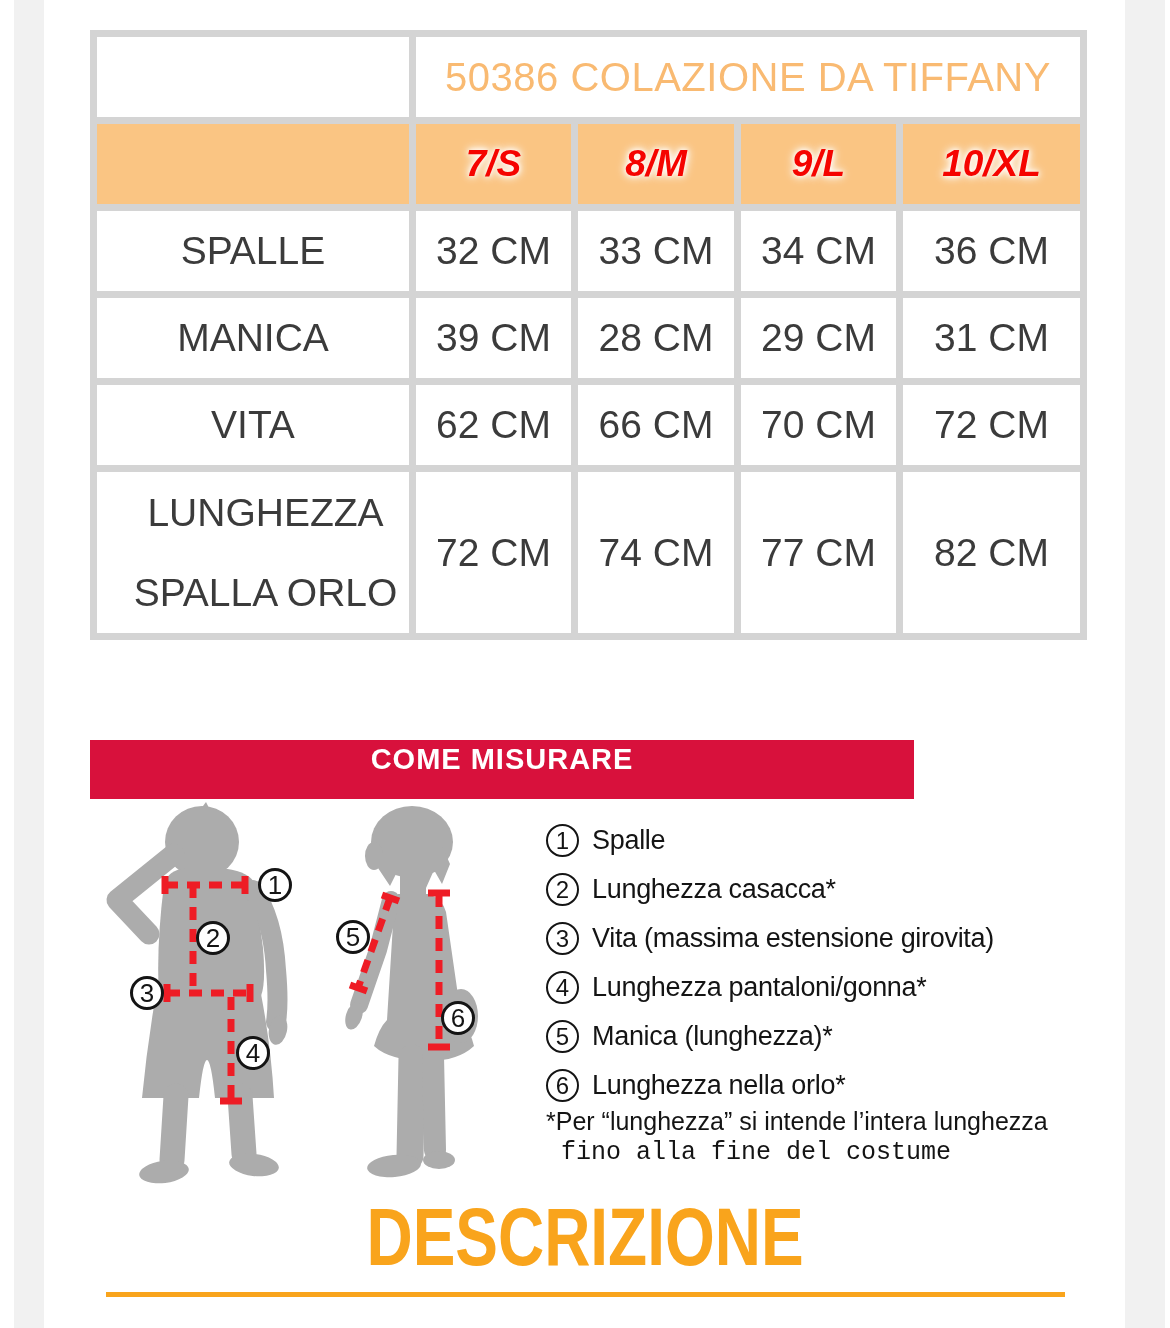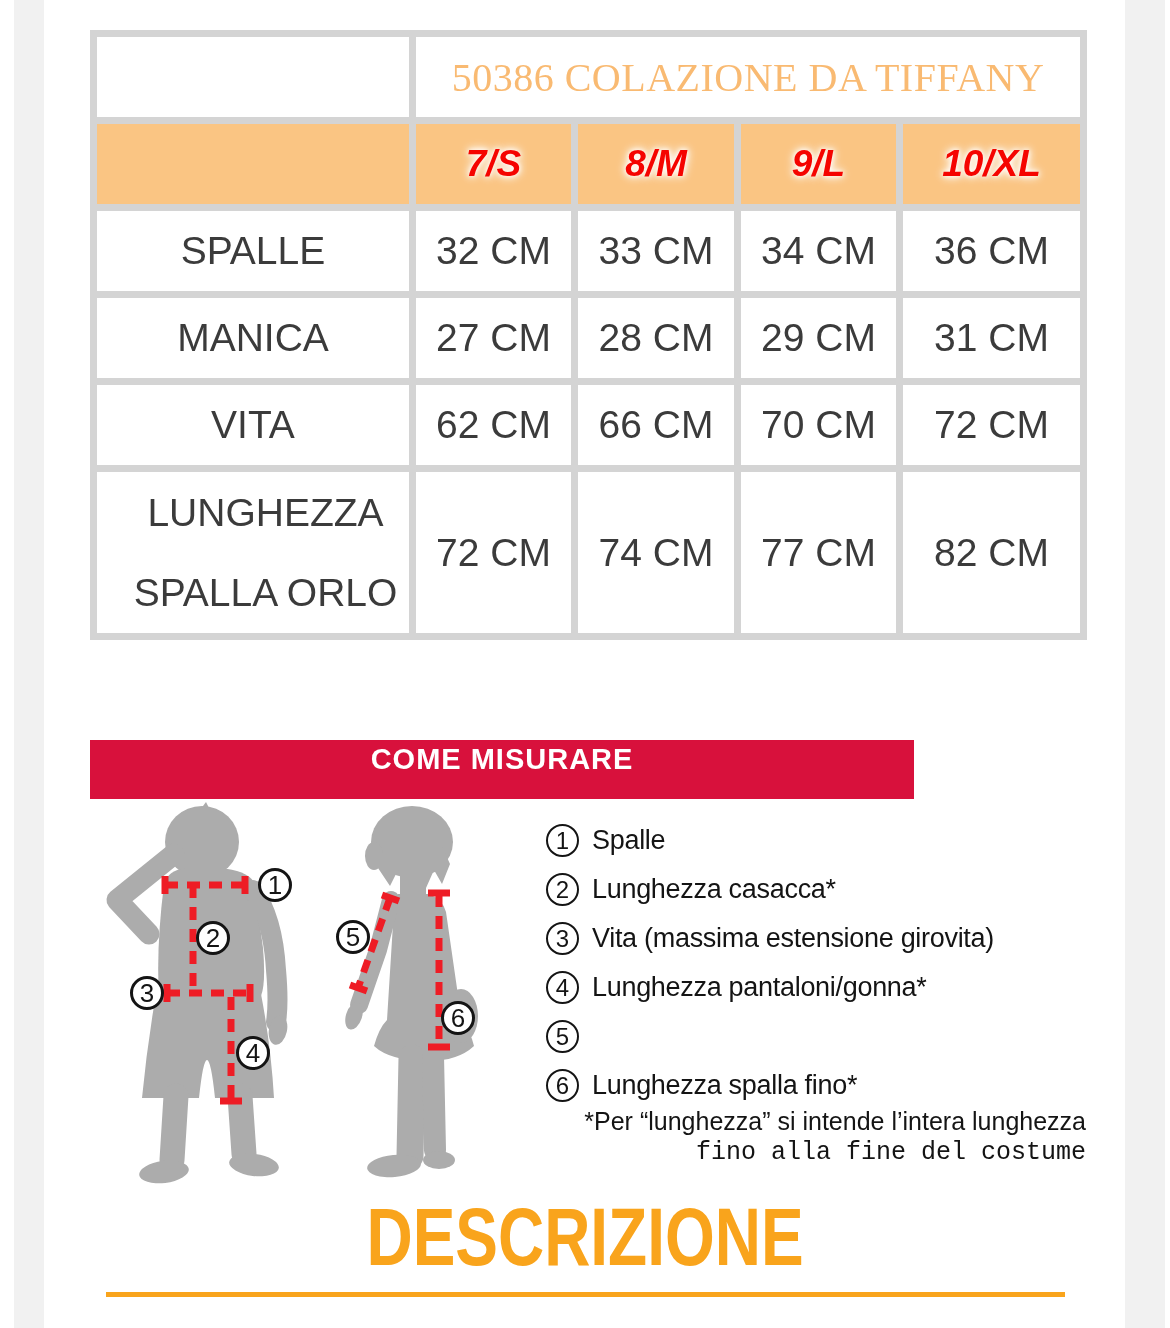--- a/index.html
+++ b/index.html
@@ -13,21 +13,21 @@
 
   
   table.size-table{
     position:absolute;left:90px;top:30px;width:990px;
     border-collapse:collapse;table-layout:fixed;
   }
   table.size-table td{
     border:7px solid #d4d4d4;text-align:center;vertical-align:middle;
     padding:0;background:#ffffff;
   }
-  td.title-cell{color:#f9ba72;font-size:40px;letter-spacing:.5px;height:80px;font-family:Liberation Serif, serif;}
+  td.title-cell{color:#f9ba72;font-size:40px;letter-spacing:.5px;height:80px;}
   td.corner-cell{height:80px;}
   tr.size-row td{background:#fac583;height:80px;}
   .size-label{
     color:#f50400;font-weight:bold;font-size:37px;
     text-shadow:0 0 5px #ffffff,0 0 9px #ffffff,0 0 12px rgba(255,255,255,.8);
     font-style:italic;
   }
   tr.data-row td{font-size:39px;color:#3b3b3b;height:80px;}
   tr.data-row.tall td{height:161px;}
   .row-label-line{display:block;line-height:80px;margin-left:25px;}
@@ -52,21 +52,21 @@
   
   .legend{position:absolute;left:546px;top:816px;width:545px;}
   .legend-item{display:flex;align-items:center;height:49px;}
   .legend-num{
     flex:0 0 auto;width:33px;height:33px;border:2.5px solid #141414;border-radius:50%;
     display:flex;align-items:center;justify-content:center;
     font-size:24px;color:#141414;box-sizing:border-box;margin-right:13px;
   }
   .legend-label{font-size:27px;color:#141414;letter-spacing:-.3px;white-space:nowrap;}
 
-  .footnote{position:absolute;left:546px;top:1106px;width:540px;font-size:25px;color:#141414;line-height:31px;text-align:right;}
+  .footnote{position:absolute;left:546px;top:1106px;width:540px;font-size:25px;color:#141414;line-height:31px;}
   .footnote .line2{padding-left:15px;font-family:Liberation Mono, monospace;}
 
   
   .descrizione{
     position:absolute;left:45px;top:1190px;width:1080px;text-align:center;
     font-size:82px;font-weight:bold;color:#f9a41c;
     transform:scaleX(.78);transform-origin:center;white-space:nowrap;
   }
   .orange-rule{position:absolute;left:106px;top:1292px;width:959px;height:5px;background:#f9a41c;}
 </style>
@@ -100,21 +100,21 @@
       </tr>
       <tr class="data-row">
         <td>SPALLE</td>
         <td>32 CM</td>
         <td>33 CM</td>
         <td>34 CM</td>
         <td>36 CM</td>
       </tr>
       <tr class="data-row">
         <td>MANICA</td>
-        <td>27 CM</td>
+        <td>39 CM</td>
         <td>28 CM</td>
         <td>29 CM</td>
         <td>31 CM</td>
       </tr>
       <tr class="data-row">
         <td>VITA</td>
         <td>62 CM</td>
         <td>66 CM</td>
         <td>70 CM</td>
         <td>72 CM</td>
@@ -206,24 +206,25 @@
     <div class="legend-item">
       <span class="legend-num">3</span>
       <span class="legend-label">Vita (massima estensione girovita)</span>
     </div>
     <div class="legend-item">
       <span class="legend-num">4</span>
       <span class="legend-label">Lunghezza pantaloni/gonna*</span>
     </div>
     <div class="legend-item">
       <span class="legend-num">5</span>
+      <span class="legend-label">Manica (lunghezza)*</span>
     </div>
     <div class="legend-item">
       <span class="legend-num">6</span>
-      <span class="legend-label">Lunghezza spalla fino*</span>
+      <span class="legend-label">Lunghezza nella orlo*</span>
     </div>
   </div>
 
   <div class="footnote">
     <div class="line1">*Per “lunghezza” si intende l’intera lunghezza</div>
     <div class="line2">fino alla fine del costume</div>
   </div>
 
   <div class="descrizione">DESCRIZIONE</div>
   <div class="orange-rule"></div>

